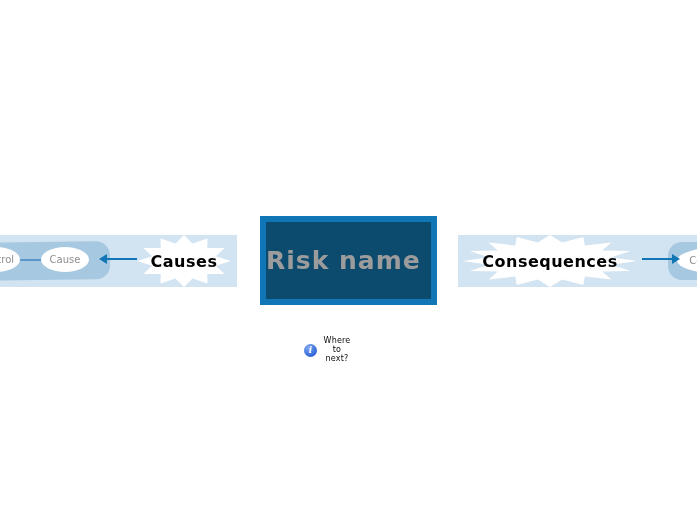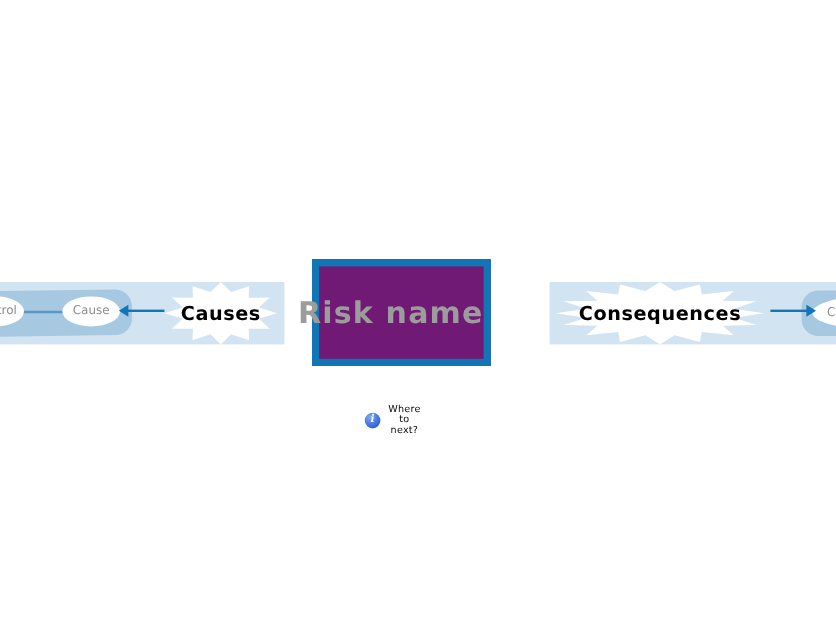--- a/index.html
+++ b/index.html
@@ -25,21 +25,21 @@
   #strong-left{left:-26px;width:136px;transform:rotate(-0.8deg);}
   #strong-right{left:668px;width:60px;}
   .connector{background:var(--connector);height:2px;top:259px;}
   #connector-control-cause{left:14px;width:40px;}
   .ellipse-node{
     background:#ffffff;border-radius:50%;
     display:flex;align-items:center;justify-content:center;
     color:var(--node-text);font-size:10px;white-space:nowrap;overflow:hidden;
   }
   #node-control{left:-28px;top:247px;width:48px;height:25px;}
-  #node-cause{left:52px;top:247px;width:48px;height:25px;}
+  #node-cause{left:41px;top:247px;width:48px;height:25px;}
   #node-consequence{left:677px;top:247px;width:92px;height:27px;}
   .arrow-line{background:var(--accent);height:2px;top:258px;}
   #arrow-left-line{left:106px;width:31px;}
   #arrow-right-line{left:642px;width:31px;}
   .arrow-head{width:0;height:0;top:254px;}
   #arrow-left-head{
     left:99px;
     border-top:5px solid transparent;border-bottom:5px solid transparent;
     border-right:8px solid var(--accent);
   }
@@ -51,23 +51,23 @@
   svg.burst{overflow:visible;}
   #burst-causes{left:136px;top:234px;}
   #burst-consequences{left:462px;top:234px;}
   .burst polygon{fill:#ffffff;}
   .burst text{
     fill:var(--burst-text);
     font-family:"DejaVu Sans","Liberation Sans",sans-serif;
     font-weight:900;font-size:16px;letter-spacing:0.5px;
   }
   #center-node{
-    left:260px;top:216px;width:149px;height:89px;box-sizing:border-box;
-    background:#701a75;border:6px solid var(--accent);
-    display:flex;align-items:center;justify-content:flex-end;
+    left:260px;top:216px;width:177px;height:89px;box-sizing:border-box;
+    background:#0c4a6e;border:6px solid var(--accent);
+    display:flex;align-items:center;justify-content:flex-start;
   }
   #center-node .label{
     color:var(--center-text);font-size:25px;font-weight:bold;letter-spacing:1px;
     white-space:nowrap;
   }
   #where-next{left:302px;top:334px;width:56px;height:32px;cursor:pointer;}
   #info-icon{
     position:absolute;left:2px;top:10px;width:13px;height:13px;border-radius:50%;
     background:radial-gradient(circle at 35% 28%, #84abf0 0%, #4a7ce0 45%, #2e63d8 75%, #234fb4 100%);
     display:flex;align-items:center;justify-content:center;

